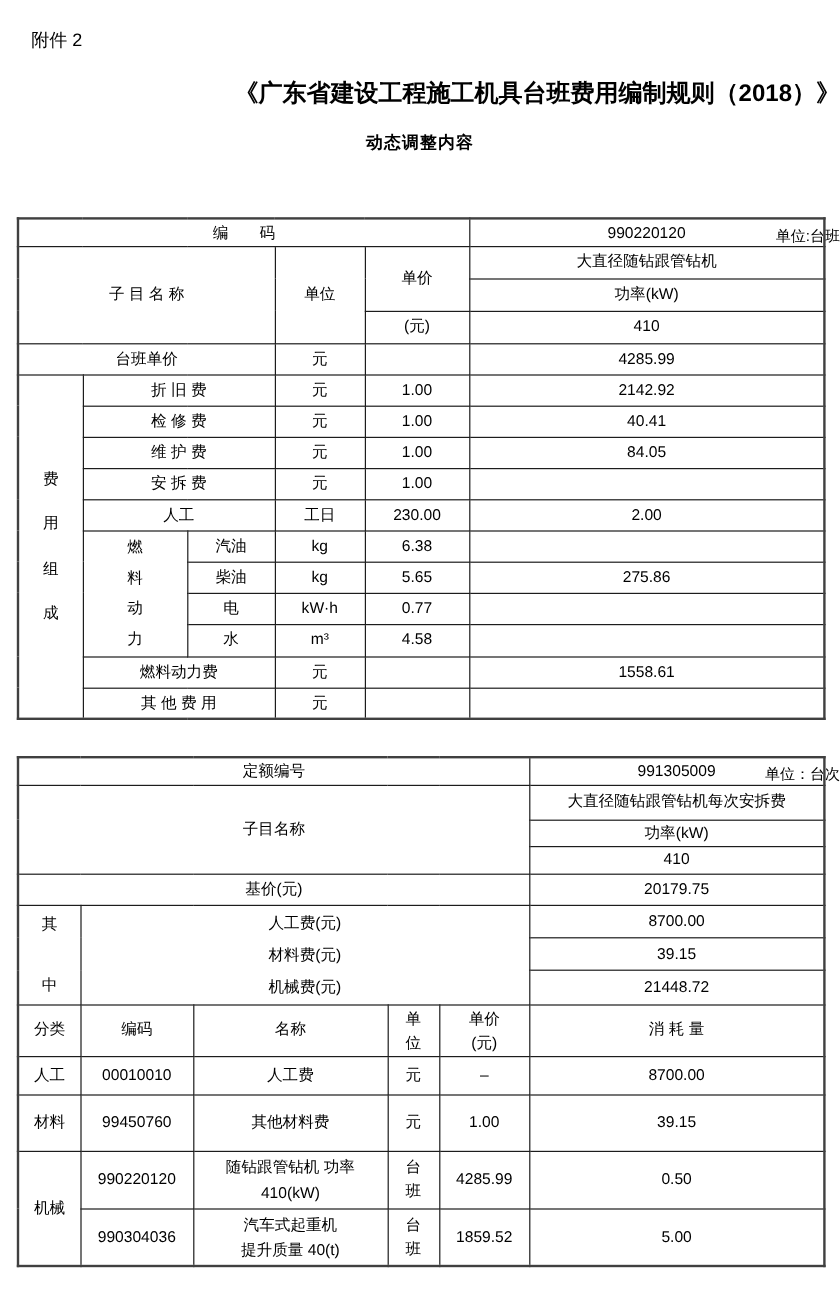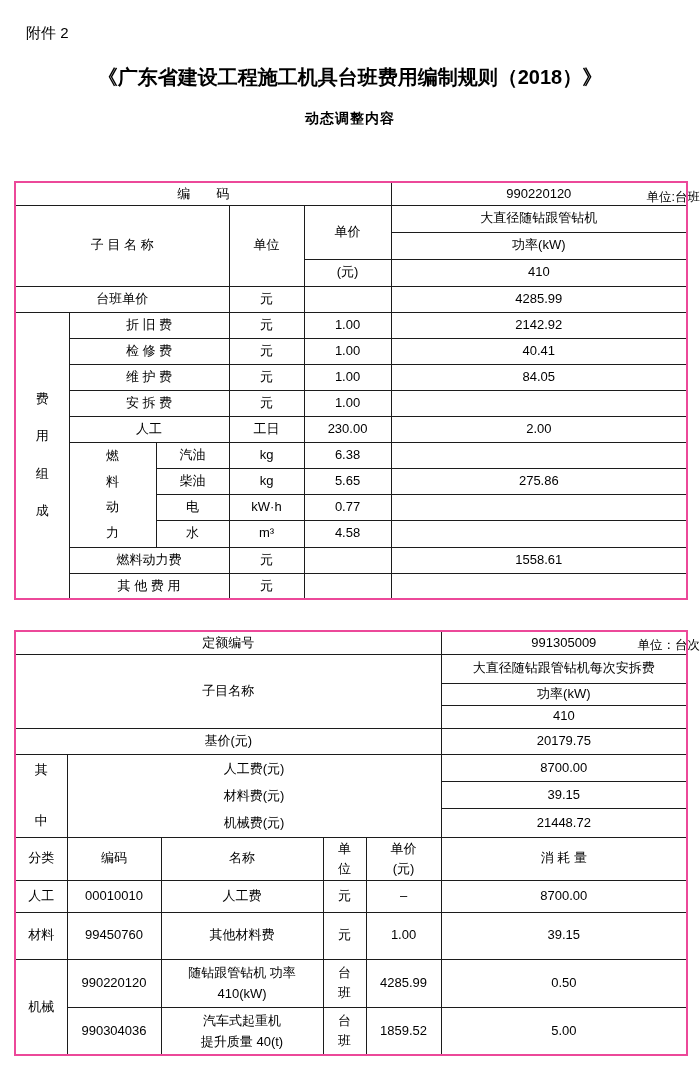--- a/index.html
+++ b/index.html
@@ -18,21 +18,21 @@
     position: absolute;
     left: 26px;
     top: 24px;
     font-size: 15px;
   }
   .doc-title {
     position: absolute;
     left: 0;
     top: 64px;
     width: 100%;
-    text-align: center;
+    text-align: right;
     font-size: 20px;
     font-weight: 700;
     letter-spacing: 0px;
   }
   .doc-subtitle {
     position: absolute;
     left: 0;
     top: 110px;
     width: 100%;
     text-align: center;
@@ -60,21 +60,21 @@
   table.t1 { top: 181px; }
   table.t2 { top: 630px; }
   table.doc td {
     border: 1px solid #1c1c1c;
     text-align: center;
     vertical-align: middle;
     padding: 0;
     overflow: hidden;
     line-height: 1.25;
   }
-  table.doc { border: 2px solid #ec4899; }
+  table.doc { border: 2px solid #404040; }
   td.left { text-align: left; padding-left: 9px; }
   td.right { text-align: right; padding-right: 10px; }
   td.thickbox { border: 2px solid #111; }
   td.thickleft { border-left: 2px solid #111; }
   .two-line div { line-height: 20px; }
   td.vlabel { vertical-align: middle; }
   .vflex {
     display: flex;
     flex-direction: column;
     justify-content: space-around;

